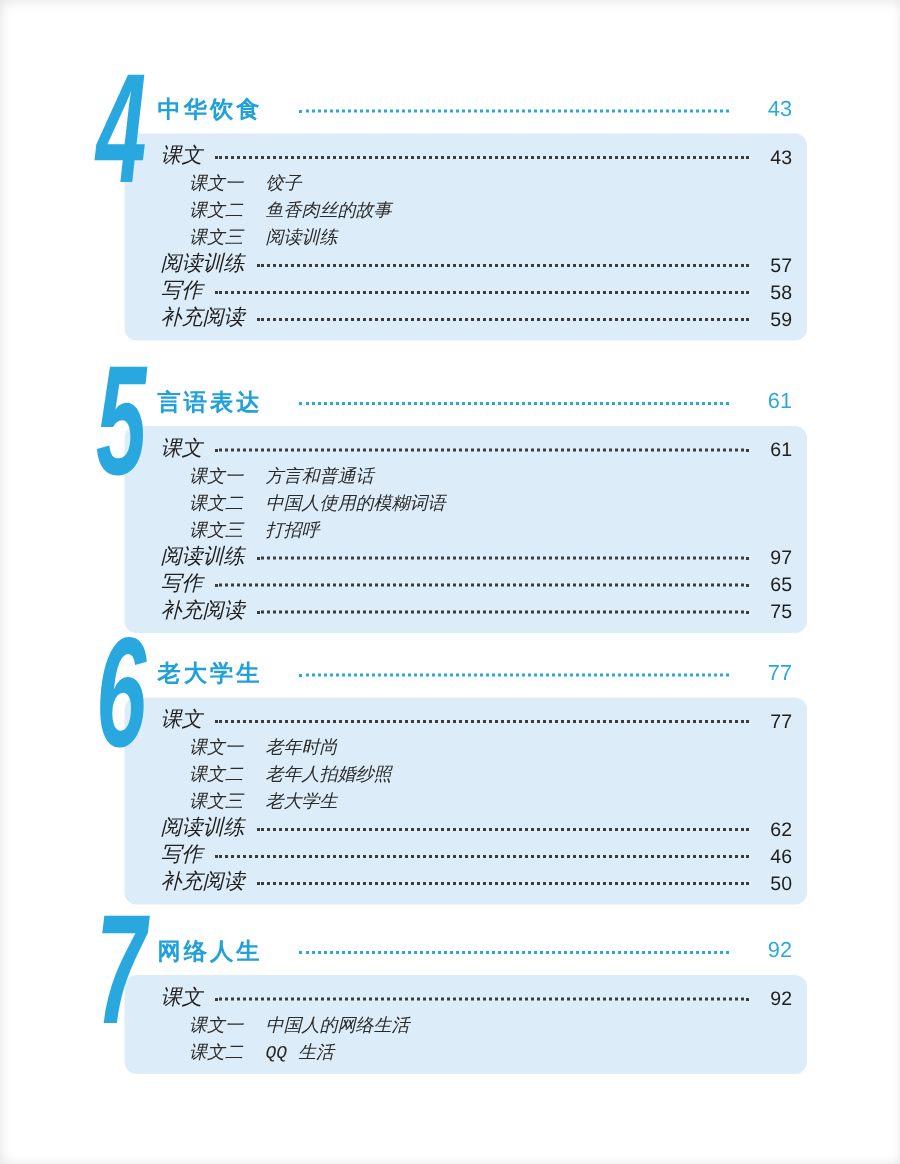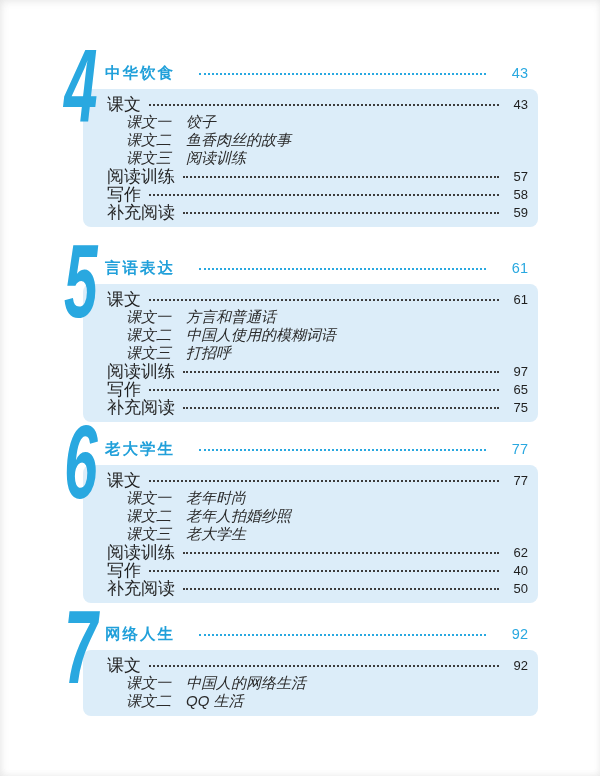--- a/index.html
+++ b/index.html
@@ -70,28 +70,28 @@
 
   .unit-box {
     position: relative;
     background: var(--box-background, #dcedf9);
     border-radius: 8px;
     padding: 6px 10px 6px 24px;
     z-index: 1;
   }
 
   .row { display: flex; align-items: center; height: 18px; }
-  .row-label { font-size: 17px; white-space: nowrap; }
+  .row-label { font-size: 14px; white-space: nowrap; font-style: italic; }
   .row-page { font-size: 13px; min-width: 22px; text-align: right; }
 
   .sub-row { display: flex; align-items: center; height: 18px; padding-left: 19px; }
   .sub-prefix, .sub-title {
-    font-size: 15px;
+    font-size: 12px;
     font-style: italic;
-    font-family: Liberation Sans, sans-serif;
+    font-family: Liberation Mono, monospace;
     color: #2a2a2a;
     white-space: nowrap;
   }
   .sub-prefix { margin-right: 15px; }
 </style>
 </head>
 <body style="--background: #ffffff; --accent: #29a8e0; --title-color: #21a0da; --box-background: #dcedf9; --text-color: #1f1f1f;">
 
 <main class="toc">
 
@@ -207,21 +207,21 @@
         <span class="sub-title">老大学生</span>
       </div>
       <div class="row">
         <span class="row-label">阅读训练</span>
         <span class="leader leader-dark"></span>
         <span class="row-page">62</span>
       </div>
       <div class="row">
         <span class="row-label">写作</span>
         <span class="leader leader-dark"></span>
-        <span class="row-page">40</span>
+        <span class="row-page">46</span>
       </div>
       <div class="row">
         <span class="row-label">补充阅读</span>
         <span class="leader leader-dark"></span>
         <span class="row-page">50</span>
       </div>
     </div>
   </section>
 
   <section class="unit u3">

